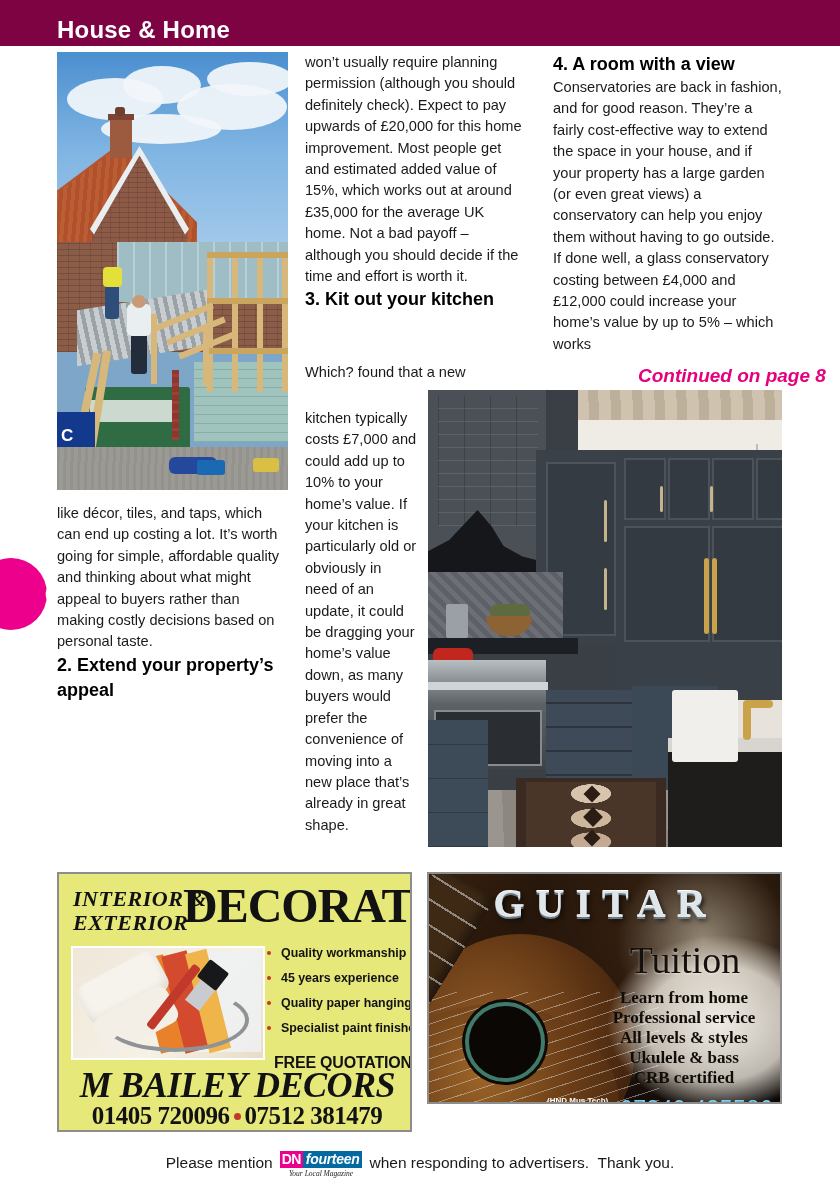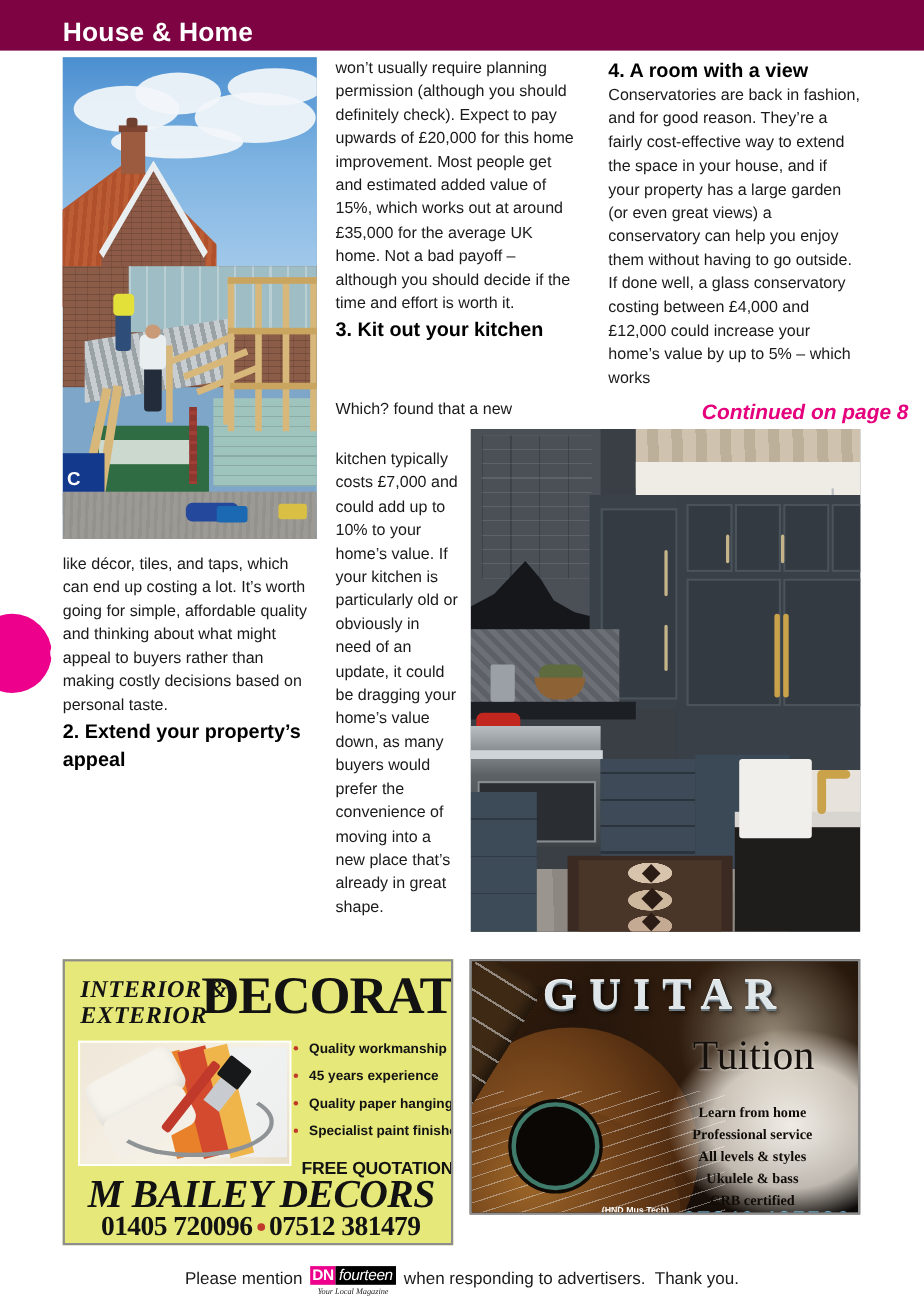--- a/index.html
+++ b/index.html
@@ -260,22 +260,22 @@
   .g-title{position:absolute;left:8px;top:8px;width:336px;
      font-family:"Liberation Serif",serif;font-weight:bold;font-size:40px;line-height:44px;
      letter-spacing:11px;text-align:center;
      color:#dfe6ea;
      text-shadow:0 2px 0 #6d7b84, 0 -1px 0 #ffffff, 2px 3px 5px rgba(0,0,0,.8);}
   .g-tuition{position:absolute;left:168px;top:66px;width:176px;text-align:center;
      font-family:"Liberation Serif",serif;font-size:38px;line-height:40px;color:#15100c;
      text-shadow:0 1px 2px rgba(255,255,255,.5);}
   .g-white{position:absolute;left:126px;top:58px;width:228px;height:190px;
      background:radial-gradient(ellipse 140px 110px at 72% 48%,rgba(255,252,246,.93) 0%,rgba(255,250,240,.72) 52%,rgba(255,245,230,0) 80%);}
-  .g-list{position:absolute;left:164px;top:127px;width:182px;text-align:center;
-     font-family:"Liberation Serif",serif;font-size:13px;line-height:20px;
+  .g-list{position:absolute;left:164px;top:114px;width:182px;text-align:center;
+     font-family:"Liberation Serif",serif;font-size:17px;line-height:20px;
      color:#100c08;font-weight:bold;}
   .g-name{position:absolute;left:14px;top:224px;
      font-family:"Liberation Serif",serif;font-style:italic;font-weight:bold;
      font-size:21px;color:#e8c84a;text-shadow:1px 1px 2px rgba(0,0,0,.9);}
   .g-hnd{position:absolute;left:118px;top:222px;
      font-family:"Liberation Sans",sans-serif;font-weight:bold;font-size:8px;color:#ffffff;}
   .g-phone{position:absolute;left:190px;top:222px;width:154px;text-align:right;
      font-family:"Liberation Sans",sans-serif;font-size:23px;color:#7dd3fc;letter-spacing:.5px;}
 
   
@@ -283,21 +283,21 @@
     position:absolute;left:0;top:1148px;width:840px;height:30px;
     display:flex;align-items:center;justify-content:center;
     font-size:15.5px;color:#1a1a1a;
     font-family:"Liberation Sans",sans-serif;
   }
   .footer span.t{white-space:pre;}
   .logo{display:inline-block;position:relative;margin:0 7px;vertical-align:middle;top:1px;}
   .logo-row{display:flex;align-items:stretch;height:17px;}
   .logo-dn{background:#ec008c;color:#ffffff;font-weight:bold;font-size:14px;
      padding:0 2px;line-height:17px;font-family:"Liberation Sans",sans-serif;letter-spacing:-.5px;}
-  .logo-fourteen{background:#000000;color:#ffffff;font-weight:normal;font-style:italic;
+  .logo-fourteen{background:#0369a1;color:#ffffff;font-weight:bold;font-style:italic;
      font-size:14px;padding:0 3px;line-height:17px;font-family:"Liberation Sans",sans-serif;letter-spacing:-.3px;}
   .logo-sub{text-align:center;font-family:"Liberation Serif",serif;font-style:italic;
      font-size:7.5px;color:#222;line-height:9px;margin-top:1px;}
 </style>
 </head>
 <body>
 
 <div class="header-bar"></div>
 <div class="header-title">House &amp; Home</div>
 

